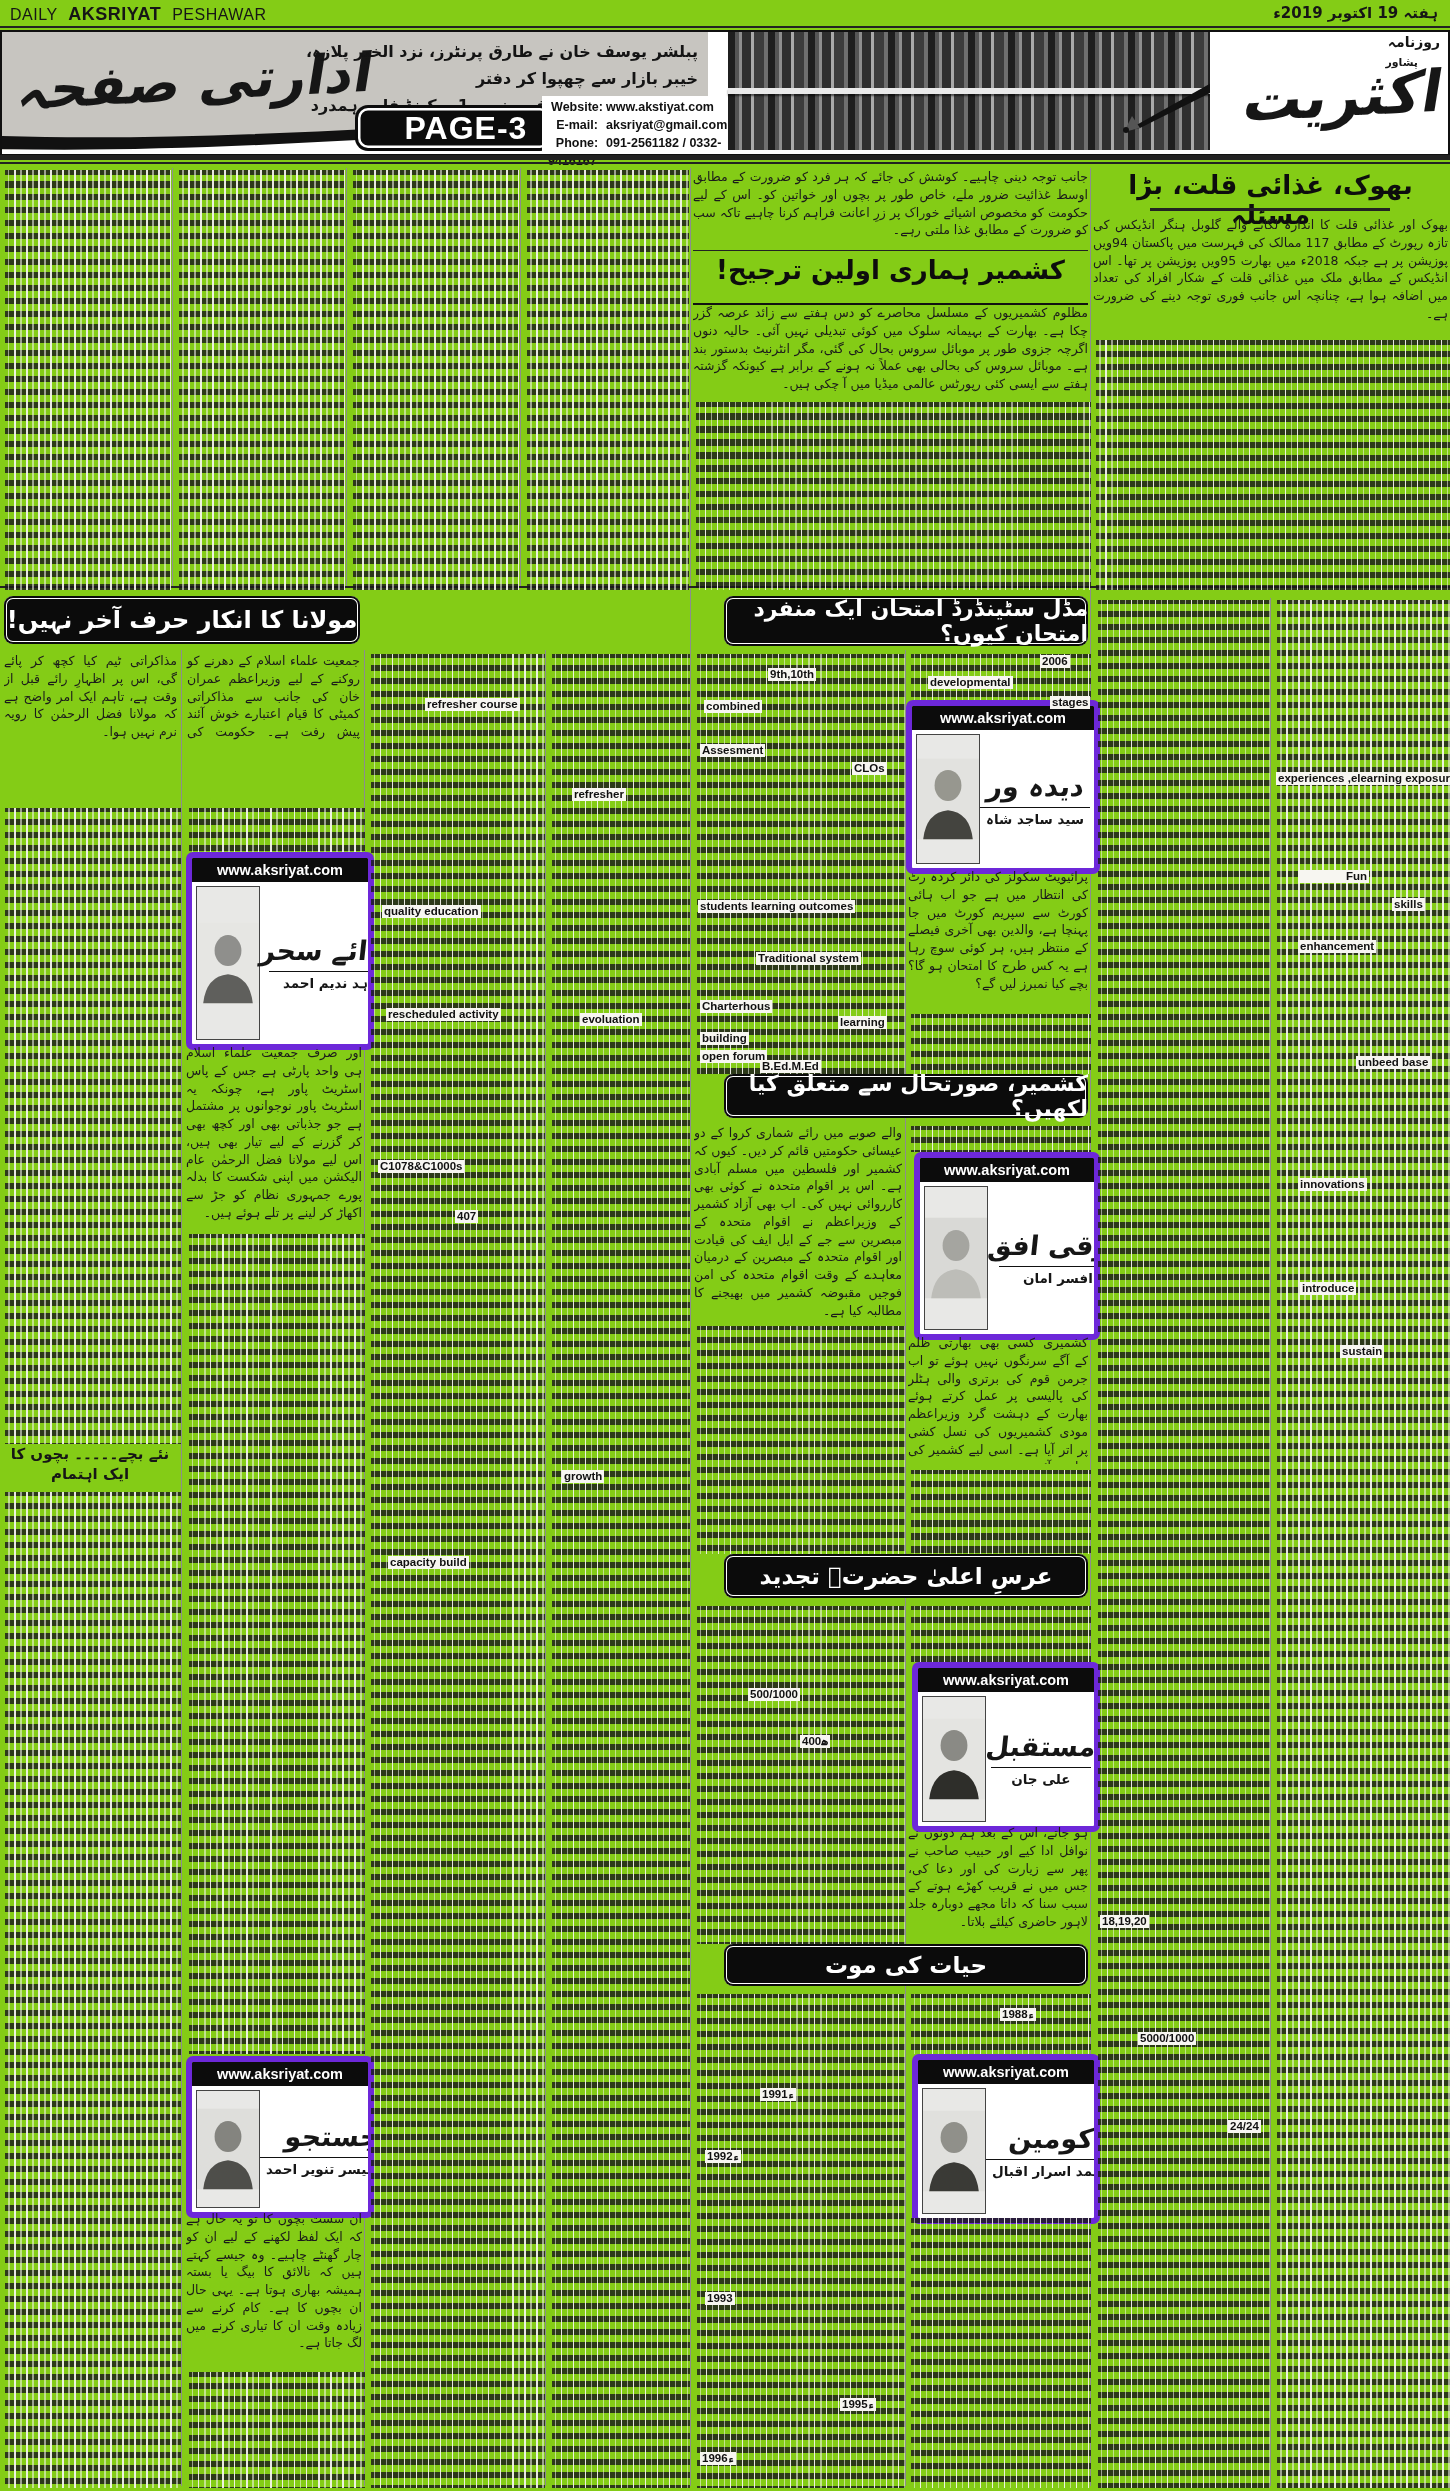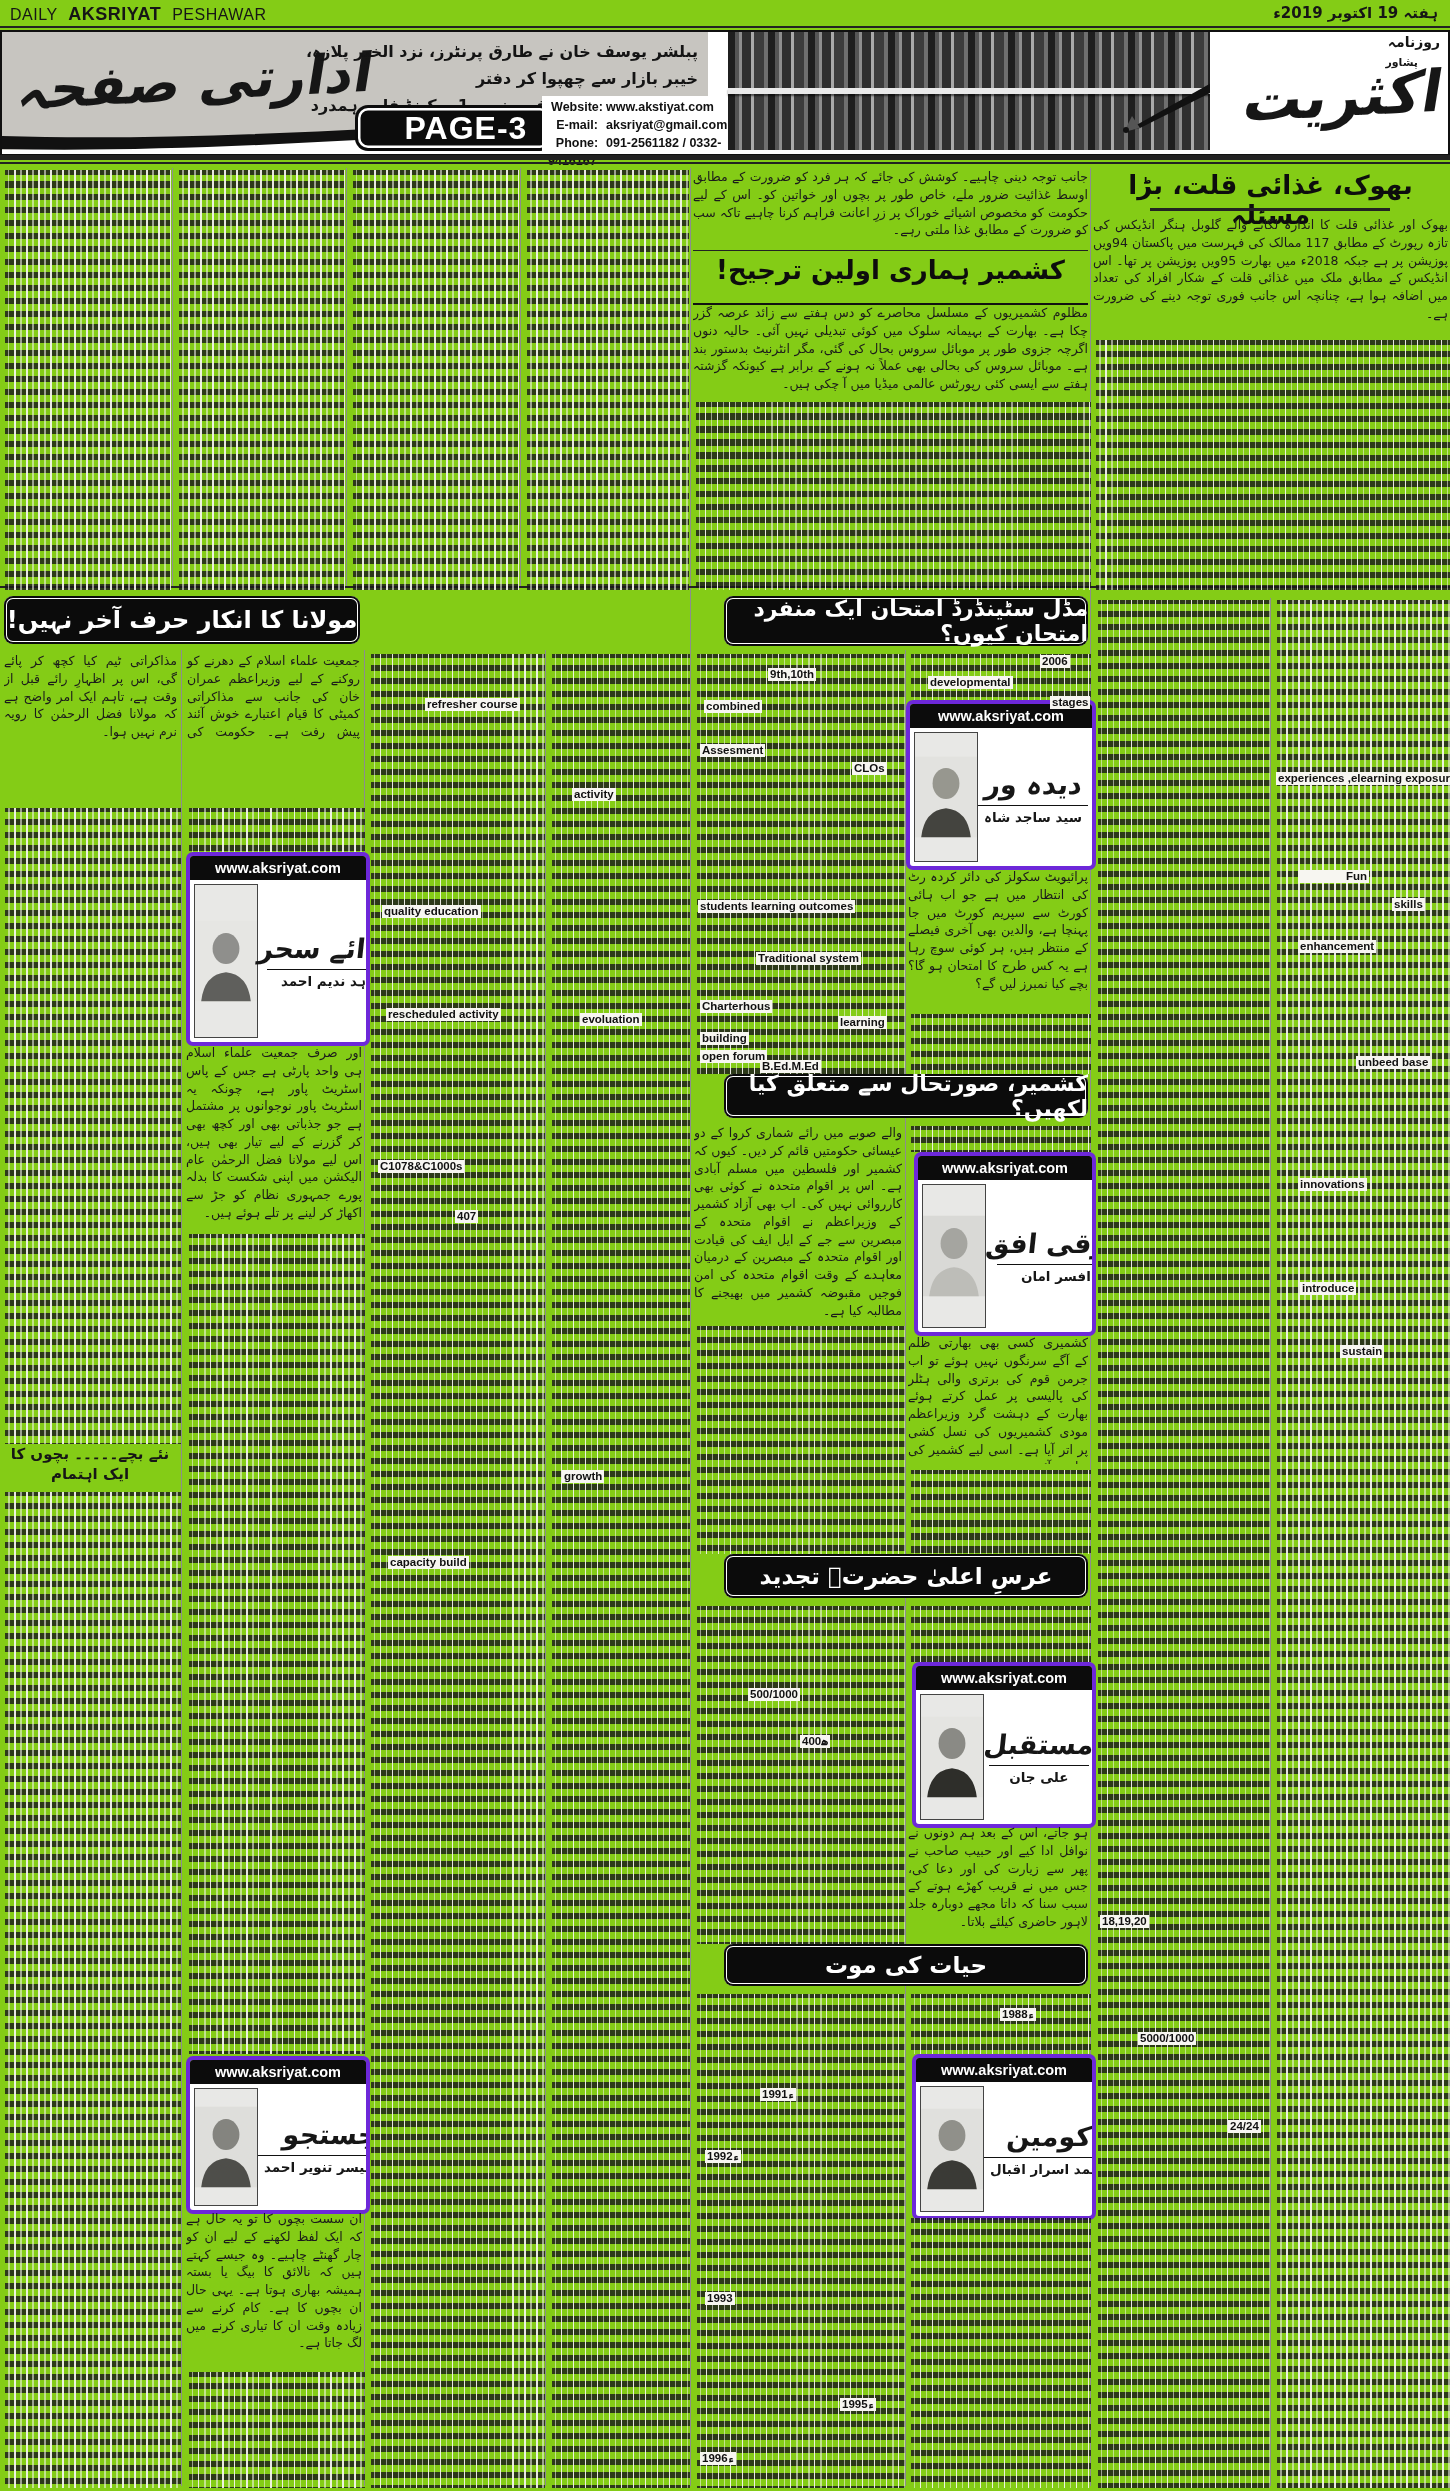--- a/index.html
+++ b/index.html
@@ -33,21 +33,21 @@
               font-size:32px;letter-spacing:1px;display:flex;align-items:center;justify-content:center;
               border-radius:10px;box-shadow:0 0 0 3px #0c0c0c, inset 0 0 0 2.5px #fff;}
   .contact{font-family:"Liberation Sans",sans-serif;font-size:12.5px;font-weight:bold;color:#111;
            background:#fff;line-height:1.45;}
   .contact .lbl{display:inline-block;width:58px;font-weight:bold;text-align:center;}
   .books{background:
       repeating-linear-gradient(90deg,#1f1f1f 0 7px,#565656 7px 11px,#8d8d8d 11px 14px,#2e2e2e 14px 23px,
         #a9a9a9 23px 26px,#3c3c3c 26px 36px,#6f6f6f 36px 40px);}
   .shelf{background:#e9e9e9;box-shadow:0 2px 2px rgba(0,0,0,.55);}
   
-  .abox{background:#fff;border:4px solid #6d28d9;border-radius:7px;overflow:hidden;display:flex;flex-direction:column;}
+  .abox{background:#fff;border:6px solid #6d28d9;border-radius:7px;overflow:hidden;display:flex;flex-direction:column;}
   .abox-bar{background:#0c0c0c;color:#fff;font-family:"Liberation Sans",sans-serif;font-weight:bold;
             font-size:14.5px;text-align:center;line-height:24px;height:24px;flex:0 0 auto;}
   .abox-body{flex:1;display:flex;direction:ltr;padding:4px;}
   .abox-photo{width:62px;border:1px solid #444;background:#e8e8e6;flex:0 0 auto;align-self:stretch;}
   .abox-photo svg{width:100%;height:100%;display:block;}
   .abox-right{flex:1;display:flex;flex-direction:column;justify-content:center;align-items:center;direction:rtl;}
   .abox-title{font-size:27px;font-weight:bold;transform:skewX(-6deg);white-space:nowrap;}
   .abox-name{font-size:13.5px;font-weight:bold;border-top:1.5px solid #111;margin-top:5px;padding:3px 6px 0 6px;
              min-width:80%;text-align:center;white-space:nowrap;}
   .subhead{font-weight:bold;font-size:15px;text-align:center;line-height:1.35;}
@@ -269,21 +269,21 @@
           <div class="abox-name">محمد اسرار اقبال</div>
         </div>
       </div>
     </div>
     <div class="abs sim" style="left:908px;top:2216px;width:180px;height:270px;"></div>
 
     <div class="abs sim" style="left:1095px;top:598px;width:172px;height:1888px;"></div>
     <div class="abs sim" style="left:1274px;top:598px;width:174px;height:1888px;"></div>
 
   <span class="token" style="left: 425px; top: 698px;">refresher course</span>
-      <span class="token" style="left: 572px; top: 788px;">activity</span>
+      <span class="token" style="left: 572px; top: 788px;">refresher</span>
       <span class="token" style="left: 382px; top: 905px;">quality education</span>
       <span class="token" style="left: 386px; top: 1008px;">rescheduled activity</span>
       <span class="token" style="left: 580px; top: 1013px;">evoluation</span>
       <span class="token" style="left: 378px; top: 1160px;">C1078&amp;C1000s</span>
       <span class="token" style="left: 455px; top: 1210px;">407</span>
       <span class="token" style="left: 562px; top: 1470px;">growth</span>
       <span class="token" style="left: 388px; top: 1556px;">capacity build</span>
       <span class="token" style="left: 768px; top: 668px;">9th,10th</span>
       <span class="token" style="left: 704px; top: 700px;">combined</span>
       <span class="token" style="left: 700px; top: 744px;">Assesment</span>

